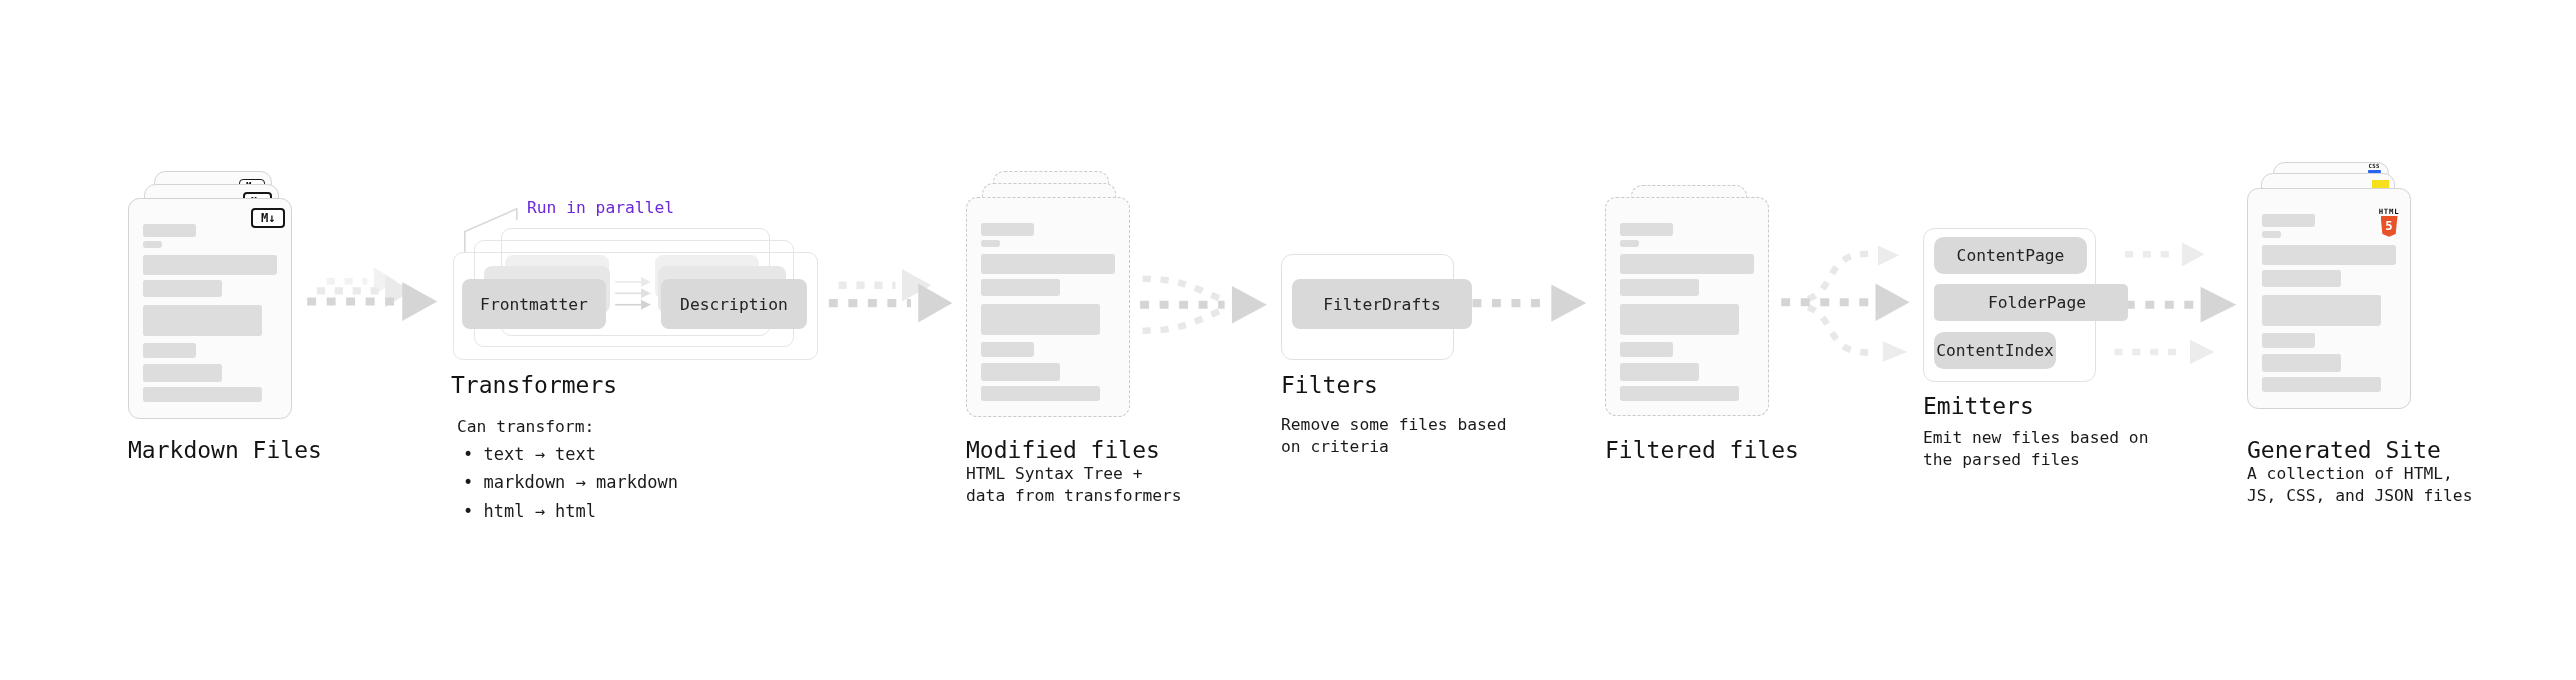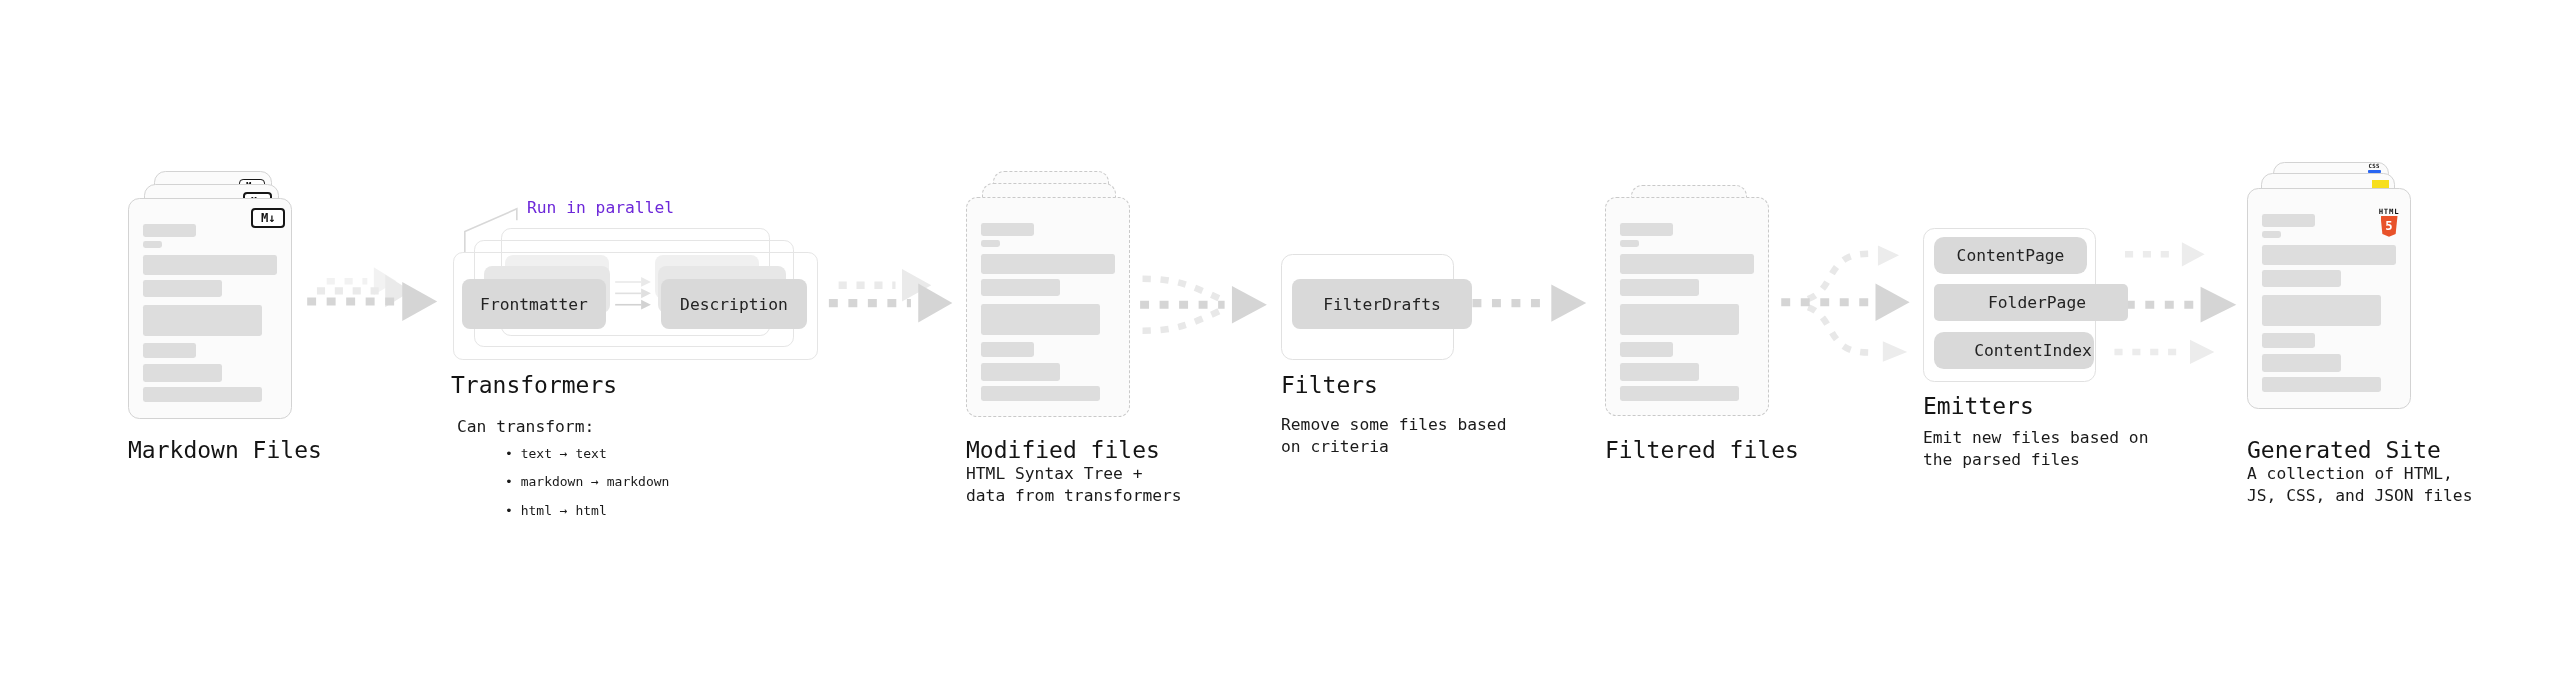--- a/index.html
+++ b/index.html
@@ -23,21 +23,21 @@
   .node{position:absolute;background:#d9d9d9;border-radius:8.1px;display:flex;align-items:center;justify-content:center;
         font-size:16.3px;color:#232323;white-space:nowrap;}
   .node.l2{background:#e7e7e7;} .node.l3{background:#f0f0f0;}
 
   
   .box{position:absolute;background:#ffffff;border:1.6px solid #e1e1e1;border-radius:11.4px;box-sizing:border-box;}
 
   .h{position:absolute;font-size:23px;line-height:28px;color:#141414;white-space:nowrap;}
   .d{position:absolute;font-size:16.3px;line-height:22px;color:#1a1a1a;white-space:nowrap;}
   .d .ln{display:block;}
-  .bullets{position:absolute;font-size:13px;line-height:28.4px;color:#1a1a1a;white-space:nowrap;margin-left:42px;}
+  .bullets{position:absolute;font-size:17px;line-height:28.4px;color:#1a1a1a;white-space:nowrap;}
   .callout-text{position:absolute;font-size:16.3px;color:#6d28d9;white-space:nowrap;}
 
   
   .css-badge{position:absolute;display:flex;flex-direction:column;align-items:center;}
   .css-word{font-size:5.7px;font-weight:bold;color:#111;line-height:5.7px;letter-spacing:0.4px;}
   .css-bar{width:13px;height:2.4px;border-radius:0.8px;margin-top:0.8px;}
   .js-badge{position:absolute;}
   .html5-badge{position:absolute;display:flex;flex-direction:column;align-items:center;}
   .html5-word{font-size:7.3px;font-weight:bold;color:#111;line-height:7.3px;letter-spacing:0.8px;}
   .html5-shield{width:17px;height:21px;margin-top:0.8px;display:flex;align-items:center;justify-content:center;
@@ -196,21 +196,21 @@
         <div class="bar" style="width: 79px; height: 18px; top: 165px;"></div>
         <div class="bar" style="width: 119px; height: 15.4px; top: 188px;"></div>
       </div>
     <div class="h" style="left:1605px;top:436px;">Filtered files</div>
   </div>
 
   <div class="layer">
     <div class="box" style="left:1923px;top:228px;width:173px;height:154px;"></div>
     <div class="node" style="left:1934px;top:237px;width:153px;height:37px;border-radius:9.8px;">ContentPage</div>
     <div class="node" style="left:1934px;top:284px;width:182px;height:37px;border-radius:5px;padding-left:12px;">FolderPage</div>
-    <div class="node" style="left:1934px;top:332px;width:122px;height:37px;border-radius:9.8px;padding-left:38px;">ContentIndex</div>
+    <div class="node" style="left:1934px;top:332px;width:122px;height:37px;border-radius:9.8px;">ContentIndex</div>
     <div class="h" style="left:1923px;top:392px;">Emitters</div>
     <div class="d" style="left:1923px;top:427px;">
       <span class="ln">Emit new files based on</span>
       <span class="ln">the parsed files</span>
     </div>
   </div>
 
   <div class="layer">
     <div class="card" style="left:2273px;top:162px;width:116px;height:179px;">
       <div class="css-badge" style="right:7.3px;top:0.8px;">

